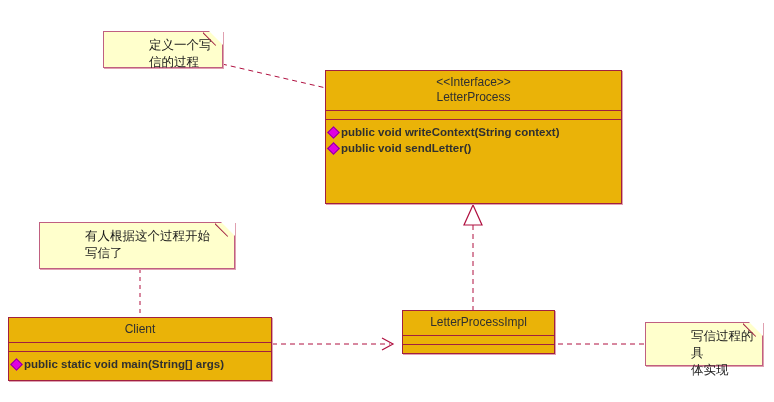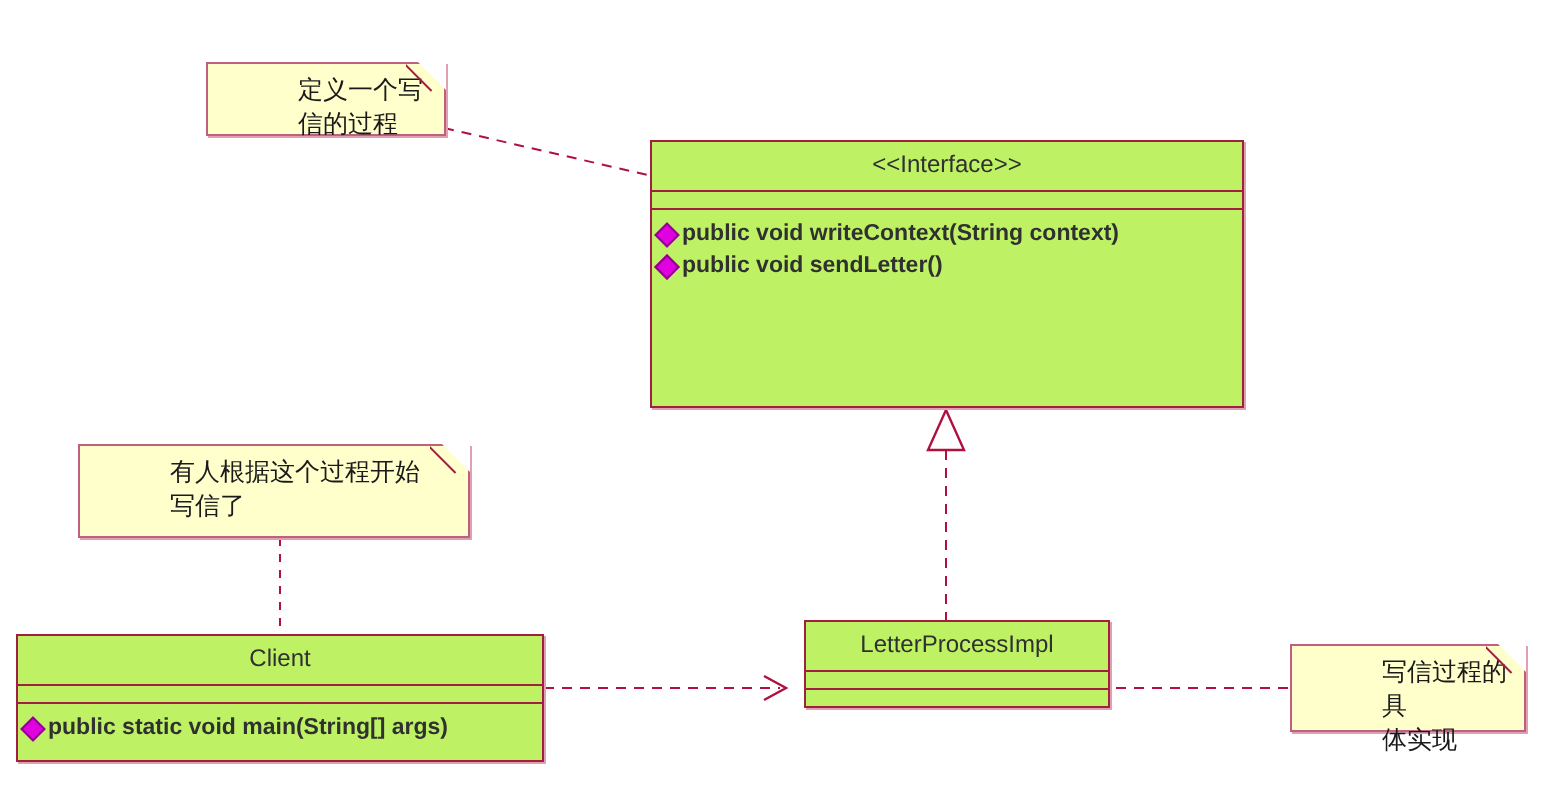--- a/index.html
+++ b/index.html
@@ -14,21 +14,21 @@
     position: relative;
     width: 774px;
     height: 402px;
     background: #ffffff;
     overflow: hidden;
   }
 
   
   .uml-box {
     position: absolute;
-    background: #bef264;
+    background: #eab308;
     border: 1px solid #a02040;
     box-sizing: border-box;
     box-shadow: 1px 1px 0 0 #e0a0b0;
   }
   .uml-header {
     text-align: center;
     color: #303030;
     font-size: 12px;
     line-height: 15px;
     padding: 4px 2px 5px 2px;
@@ -143,20 +143,21 @@
   <div class="note" style="left:103px; top:31px; width:120px; height:37px;">
     <div class="fold"></div>
     <div class="fold-line"></div>
     <div class="note-text">定义一个写
 信的过程</div>
   </div>
 
   <div class="uml-box" style="left:325px; top:70px; width:297px; height:134px;">
     <div class="uml-header">
       <span class="stereo">&lt;&lt;Interface&gt;&gt;</span>
+      <span class="cname">LetterProcess</span>
     </div>
     <div class="uml-attrs"></div>
     <div class="uml-methods">
       <div class="member">
         <span class="vis"></span>
         <span>public void writeContext(String context)</span>
       </div>
       <div class="member">
         <span class="vis"></span>
       </div>

